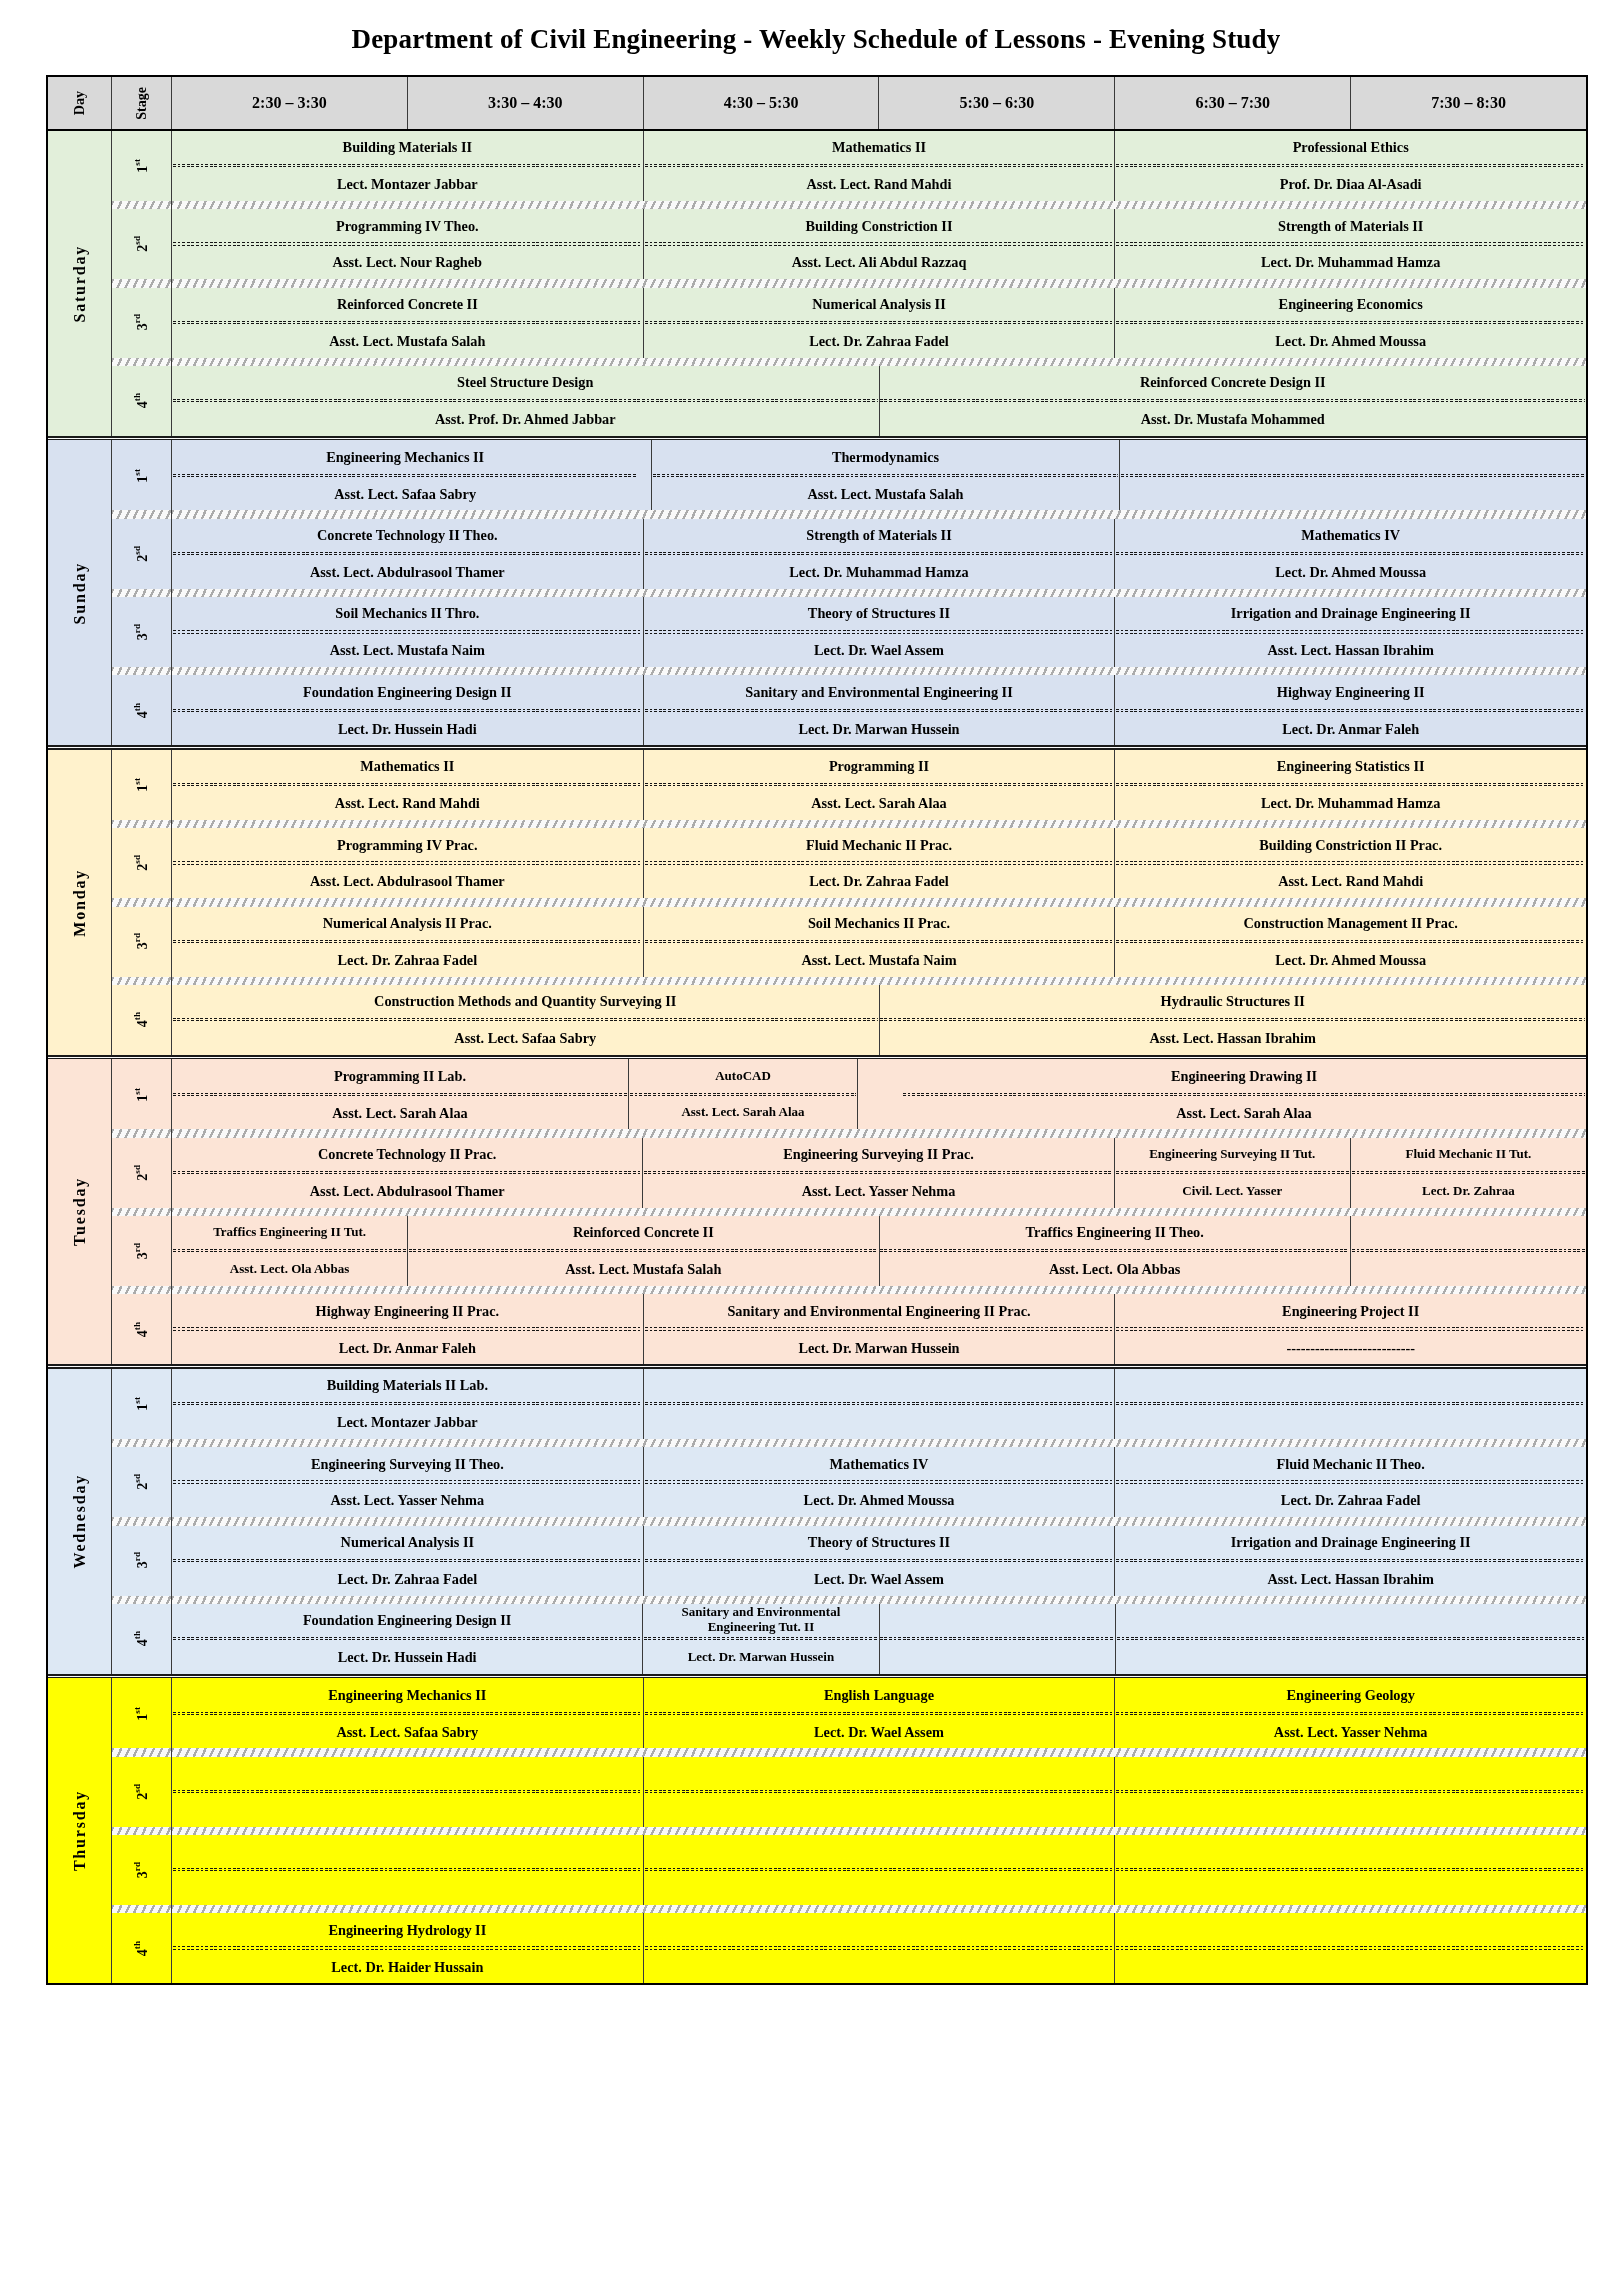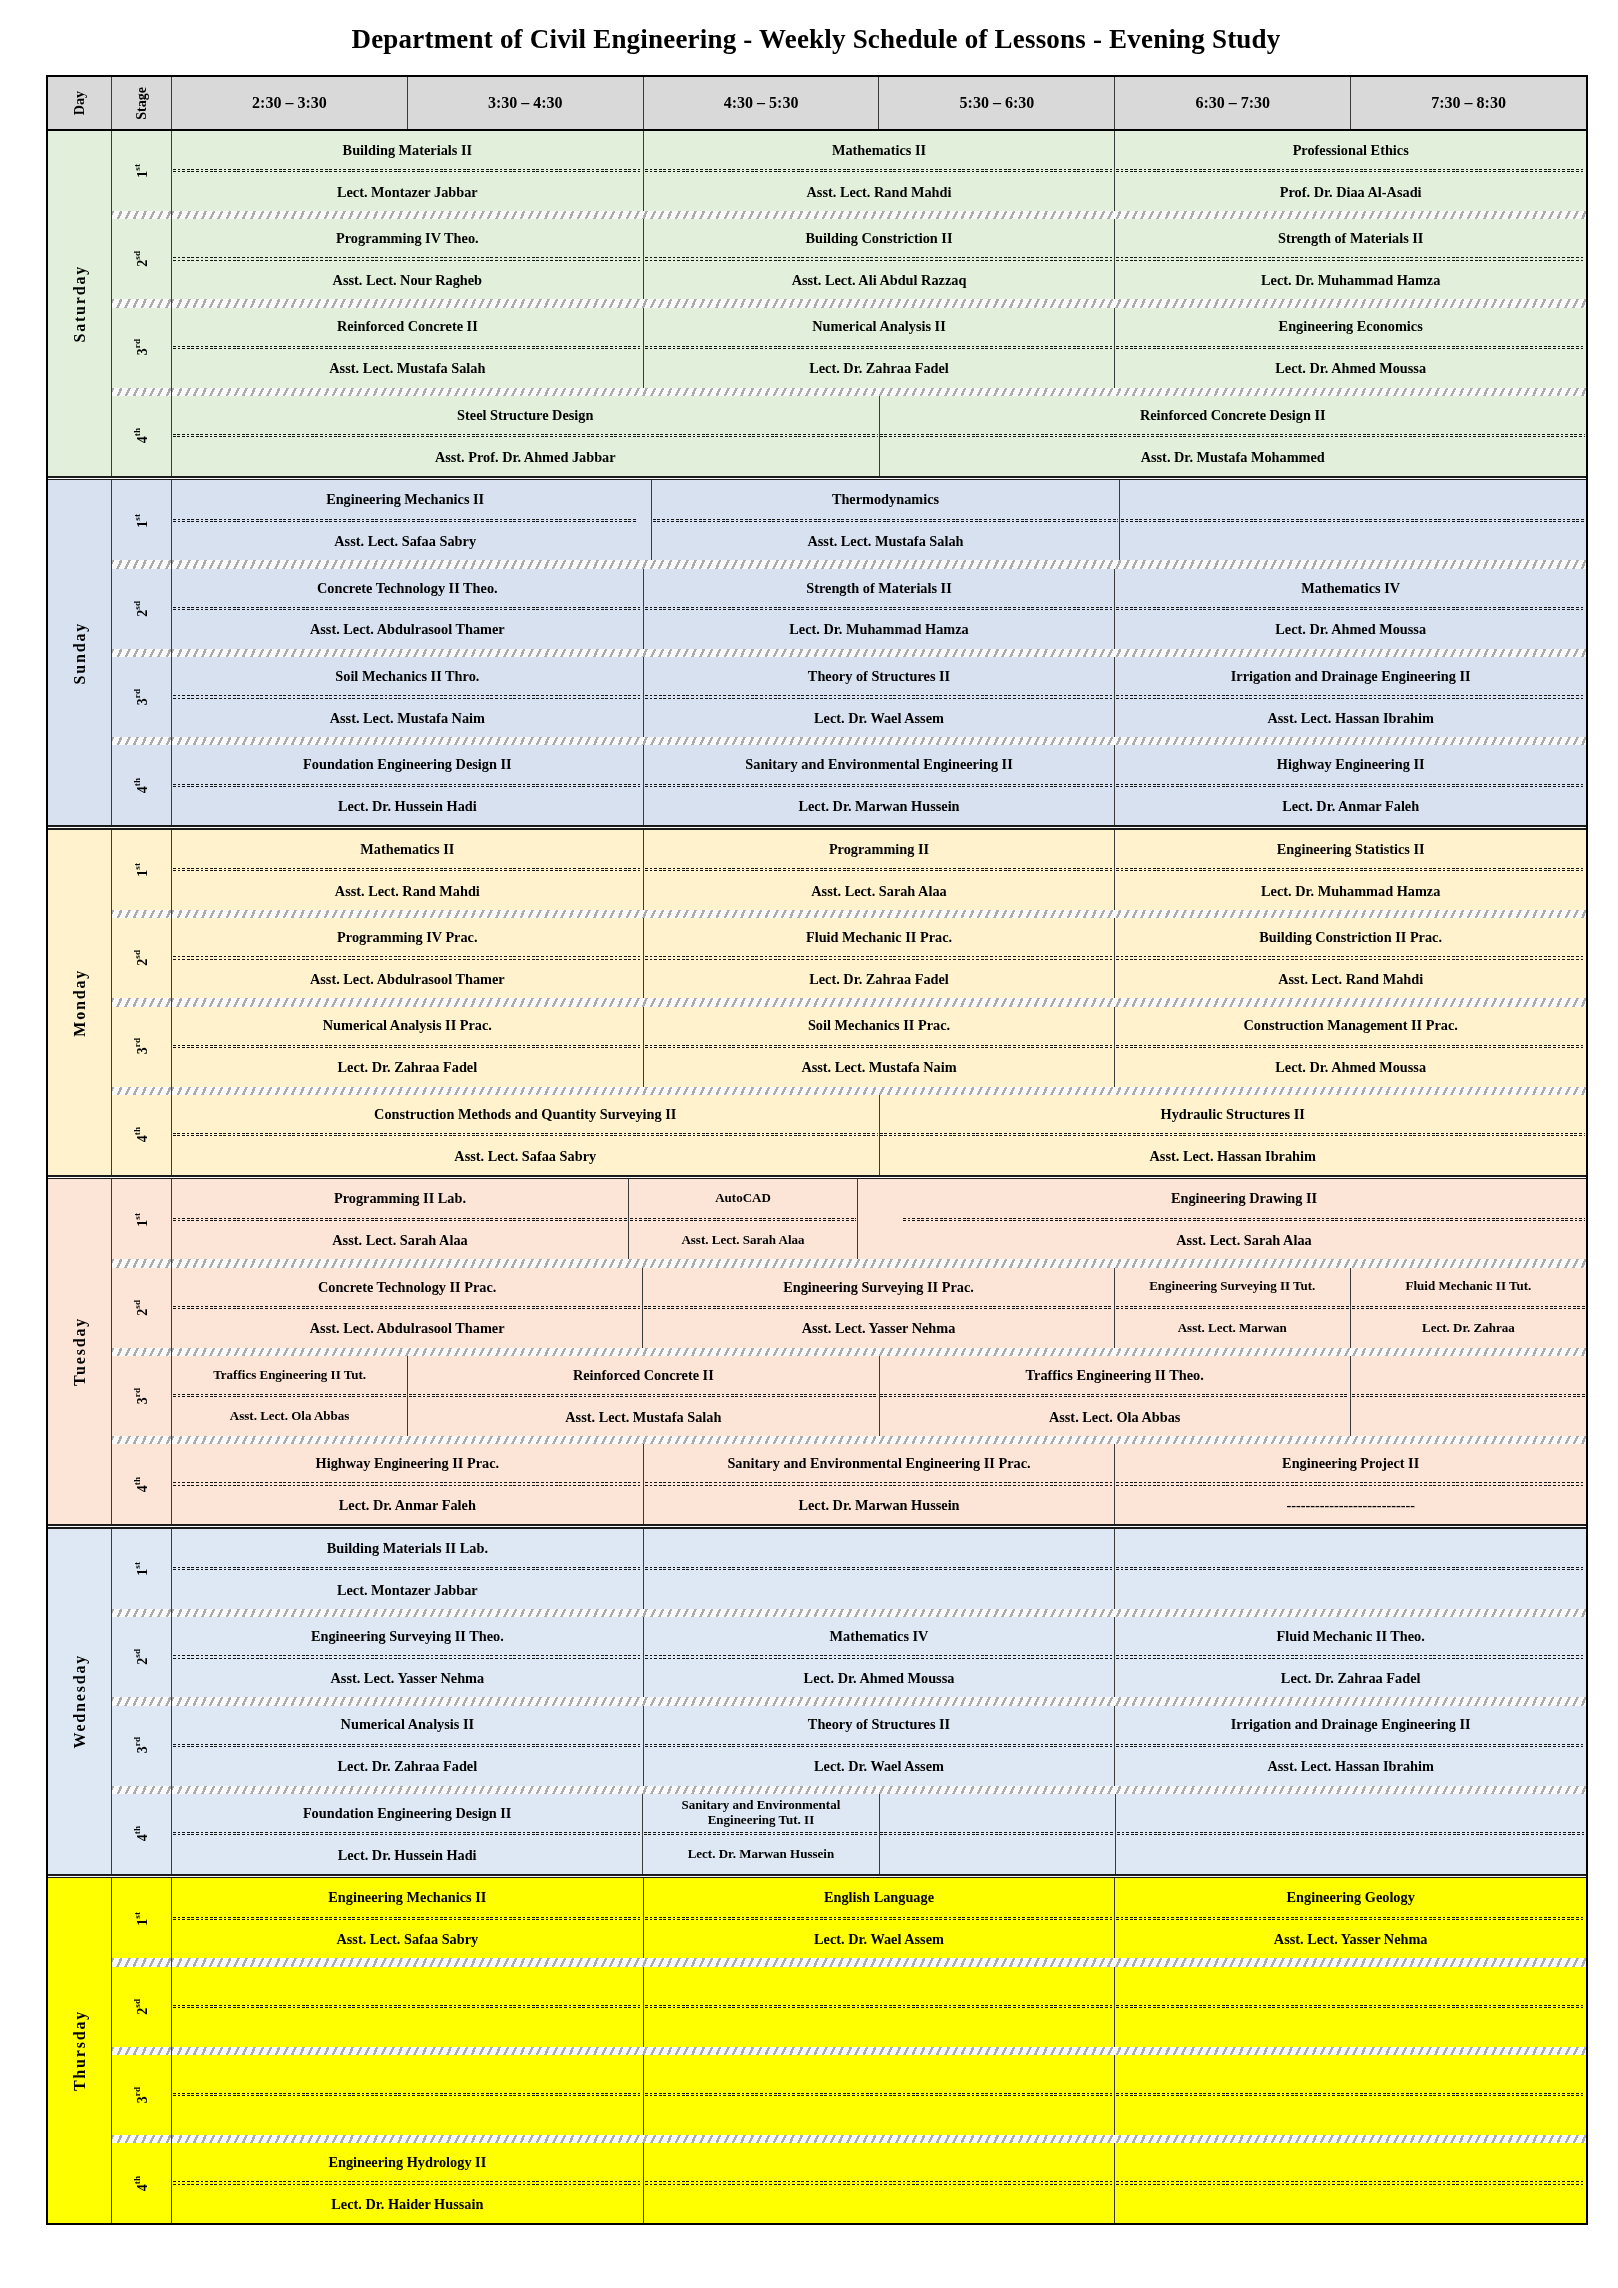--- a/index.html
+++ b/index.html
@@ -33,21 +33,21 @@
   
   .vtext{writing-mode:vertical-rl;transform:rotate(180deg);white-space:nowrap;}
   
   .day-row{display:flex;}
   .day-label{
     width:63px;display:flex;align-items:center;justify-content:center;
     border-right:1.4px solid #3a3a3a;font-size:16px;
   }
   .day-label .vtext{letter-spacing:1.8px;}
   .day-content{flex:1 1 0;display:flex;flex-direction:column;min-width:0;}
-  .stage-row{display:flex;height:80px;}
+  .stage-row{display:flex;height:70px;}
   .stage-label{
     width:59px;display:flex;align-items:center;justify-content:center;
     border-right:1.4px solid #3a3a3a;font-size:14px;flex:0 0 auto;
   }
   .stage-label sup{font-size:9.2px;}
   .blocks{flex:1 1 0;display:flex;min-width:0;}
   .block{
     display:flex;flex-direction:column;flex-basis:0;min-width:0;
   }
   .block + .block{border-left:1.4px solid #3a3a3a;}
@@ -453,21 +453,21 @@
                   <div class="lecturer">Asst. Lect. Abdulrasool Thamer</div>
                 </div>
                 <div class="block" style="flex-grow: 2;">
                   <div class="subject">Engineering Surveying II Prac.</div>
                   <div class="block-divider"></div>
                   <div class="lecturer">Asst. Lect. Yasser Nehma</div>
                 </div>
                 <div class="block narrow" style="flex-grow: 1;">
                   <div class="subject">Engineering Surveying II Tut.</div>
                   <div class="block-divider"></div>
-                  <div class="lecturer">Asst. Lect. Marwan</div>
+                  <div class="lecturer">Civil. Lect. Yasser</div>
                 </div>
                 <div class="block narrow" style="flex-grow: 1;">
                   <div class="subject">Fluid Mechanic II Tut.</div>
                   <div class="block-divider"></div>
                   <div class="lecturer">Lect. Dr. Zahraa</div>
                 </div>
               </div>
             </div>
             <div class="hatch-row">
               <div class="hatch-stage"></div>

